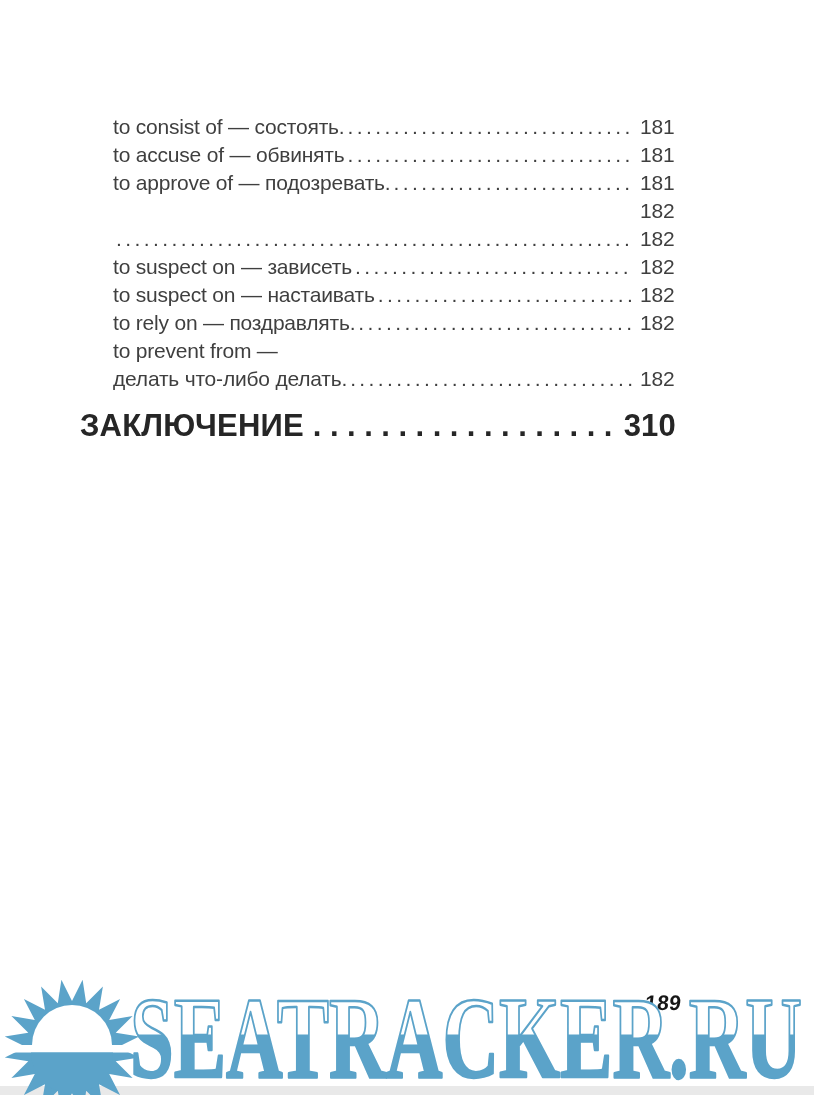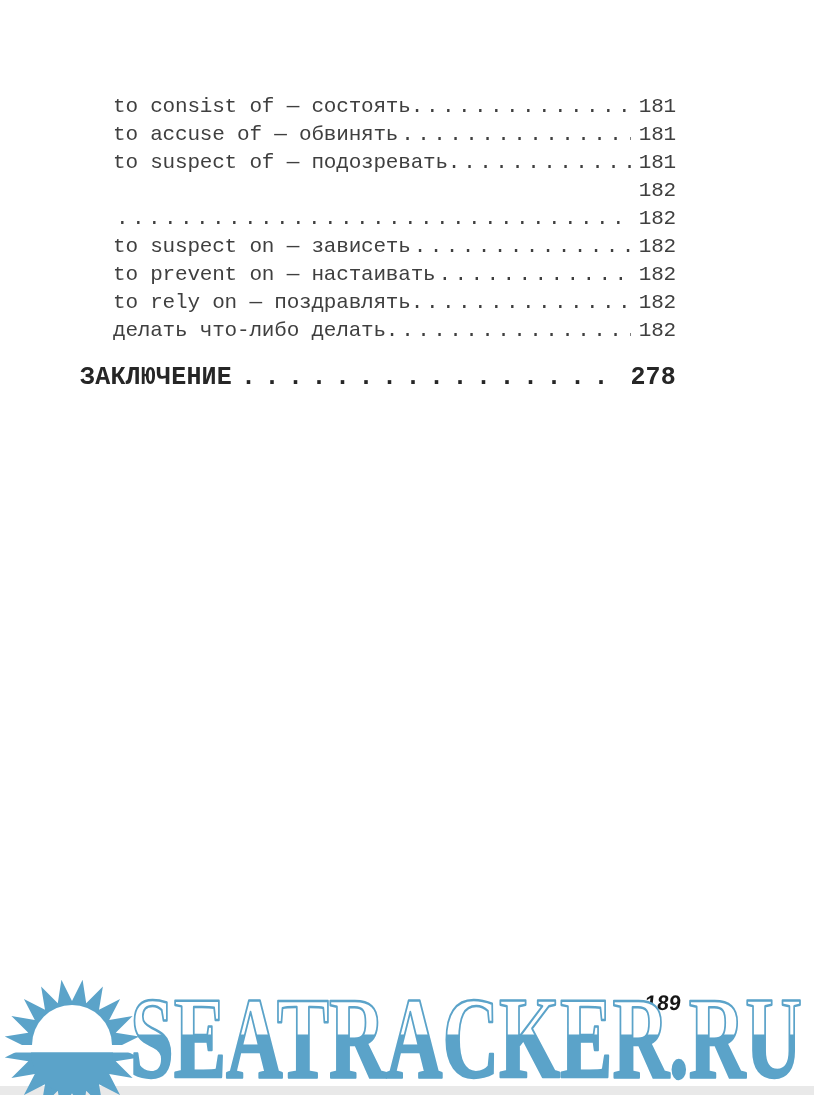--- a/index.html
+++ b/index.html
@@ -12,26 +12,25 @@
   .page {
     position: relative;
     width: 814px; height: 1095px;
     background: #ffffff;
     overflow: hidden;
   }
 
   
   .toc {
     position: absolute;
-    left: 113px; top: 93px;
+    left: 113px; top: 113px;
     width: 563px;
     font-size: 21px;
     color: #3f3f3f;
     letter-spacing: -0.2px;
-    font-family: Liberation Mono, monospace;
   }
   .toc-row {
     display: flex;
     align-items: baseline;
     height: 28px;
     line-height: 28px;
     white-space: nowrap;
   }
   .toc-row .label { flex: 0 0 auto; }
   .toc-row .dots {
@@ -50,21 +49,21 @@
     min-width: 36px;
   }
   .toc-row.no-dots .dots { visibility: hidden; }
 
   
   .toc-row.conclusion {
     margin-left: -33px;
     margin-top: 18px;
     height: 30px;
     line-height: 30px;
-    font-size: 25px;
+    font-size: 31px;
     font-weight: bold;
     color: #262626;
     letter-spacing: 0.2px;
   }
   .toc-row.conclusion .dots { margin: 0 10px 0 9px; }
   .toc-row.conclusion .dots::after {
     content: ".......................................";
     letter-spacing: 8.5px;
   }
 
@@ -124,21 +123,21 @@
     <span class="page-num">181</span>
   </div>
 
   <div class="toc-row">
     <span class="label">to accuse of — обвинять</span>
     <span class="dots"></span>
     <span class="page-num">181</span>
   </div>
 
   <div class="toc-row">
-    <span class="label">to suspect of — подозревать.</span>
+    <span class="label">to approve of — подозревать.</span>
     <span class="dots"></span>
     <span class="page-num">181</span>
   </div>
 
   <div class="toc-row no-dots">
     <span class="dots"></span>
     <span class="page-num">182</span>
   </div>
 
   <div class="toc-row">
@@ -146,43 +145,47 @@
     <span class="page-num">182</span>
   </div>
 
   <div class="toc-row">
     <span class="label">to suspect on — зависеть</span>
     <span class="dots"></span>
     <span class="page-num">182</span>
   </div>
 
   <div class="toc-row">
-    <span class="label">to prevent on — настаивать</span>
+    <span class="label">to suspect on — настаивать</span>
     <span class="dots"></span>
     <span class="page-num">182</span>
   </div>
 
   <div class="toc-row">
     <span class="label">to rely on — поздравлять.</span>
     <span class="dots"></span>
     <span class="page-num">182</span>
   </div>
 
+  <div class="toc-row no-page">
+    <span class="label">to prevent from —</span>
+
+  </div>
 
   <div class="toc-row">
     <span class="label">делать что-либо делать.</span>
     <span class="dots"></span>
     <span class="page-num">182</span>
   </div>
 </div>
 
     <div class="toc-row conclusion">
       <span class="label">ЗАКЛЮЧЕНИЕ</span>
       <span class="dots"></span>
-      <span class="page-num">278</span>
+      <span class="page-num">310</span>
     </div>
   </div>
 
   <div class="folio">189</div>
 
   <div class="scan-strip"></div>
 
   <svg class="watermark" width="814" height="120" viewBox="0 0 814 120">
     <defs>
       <clipPath id="bottomHalf">

